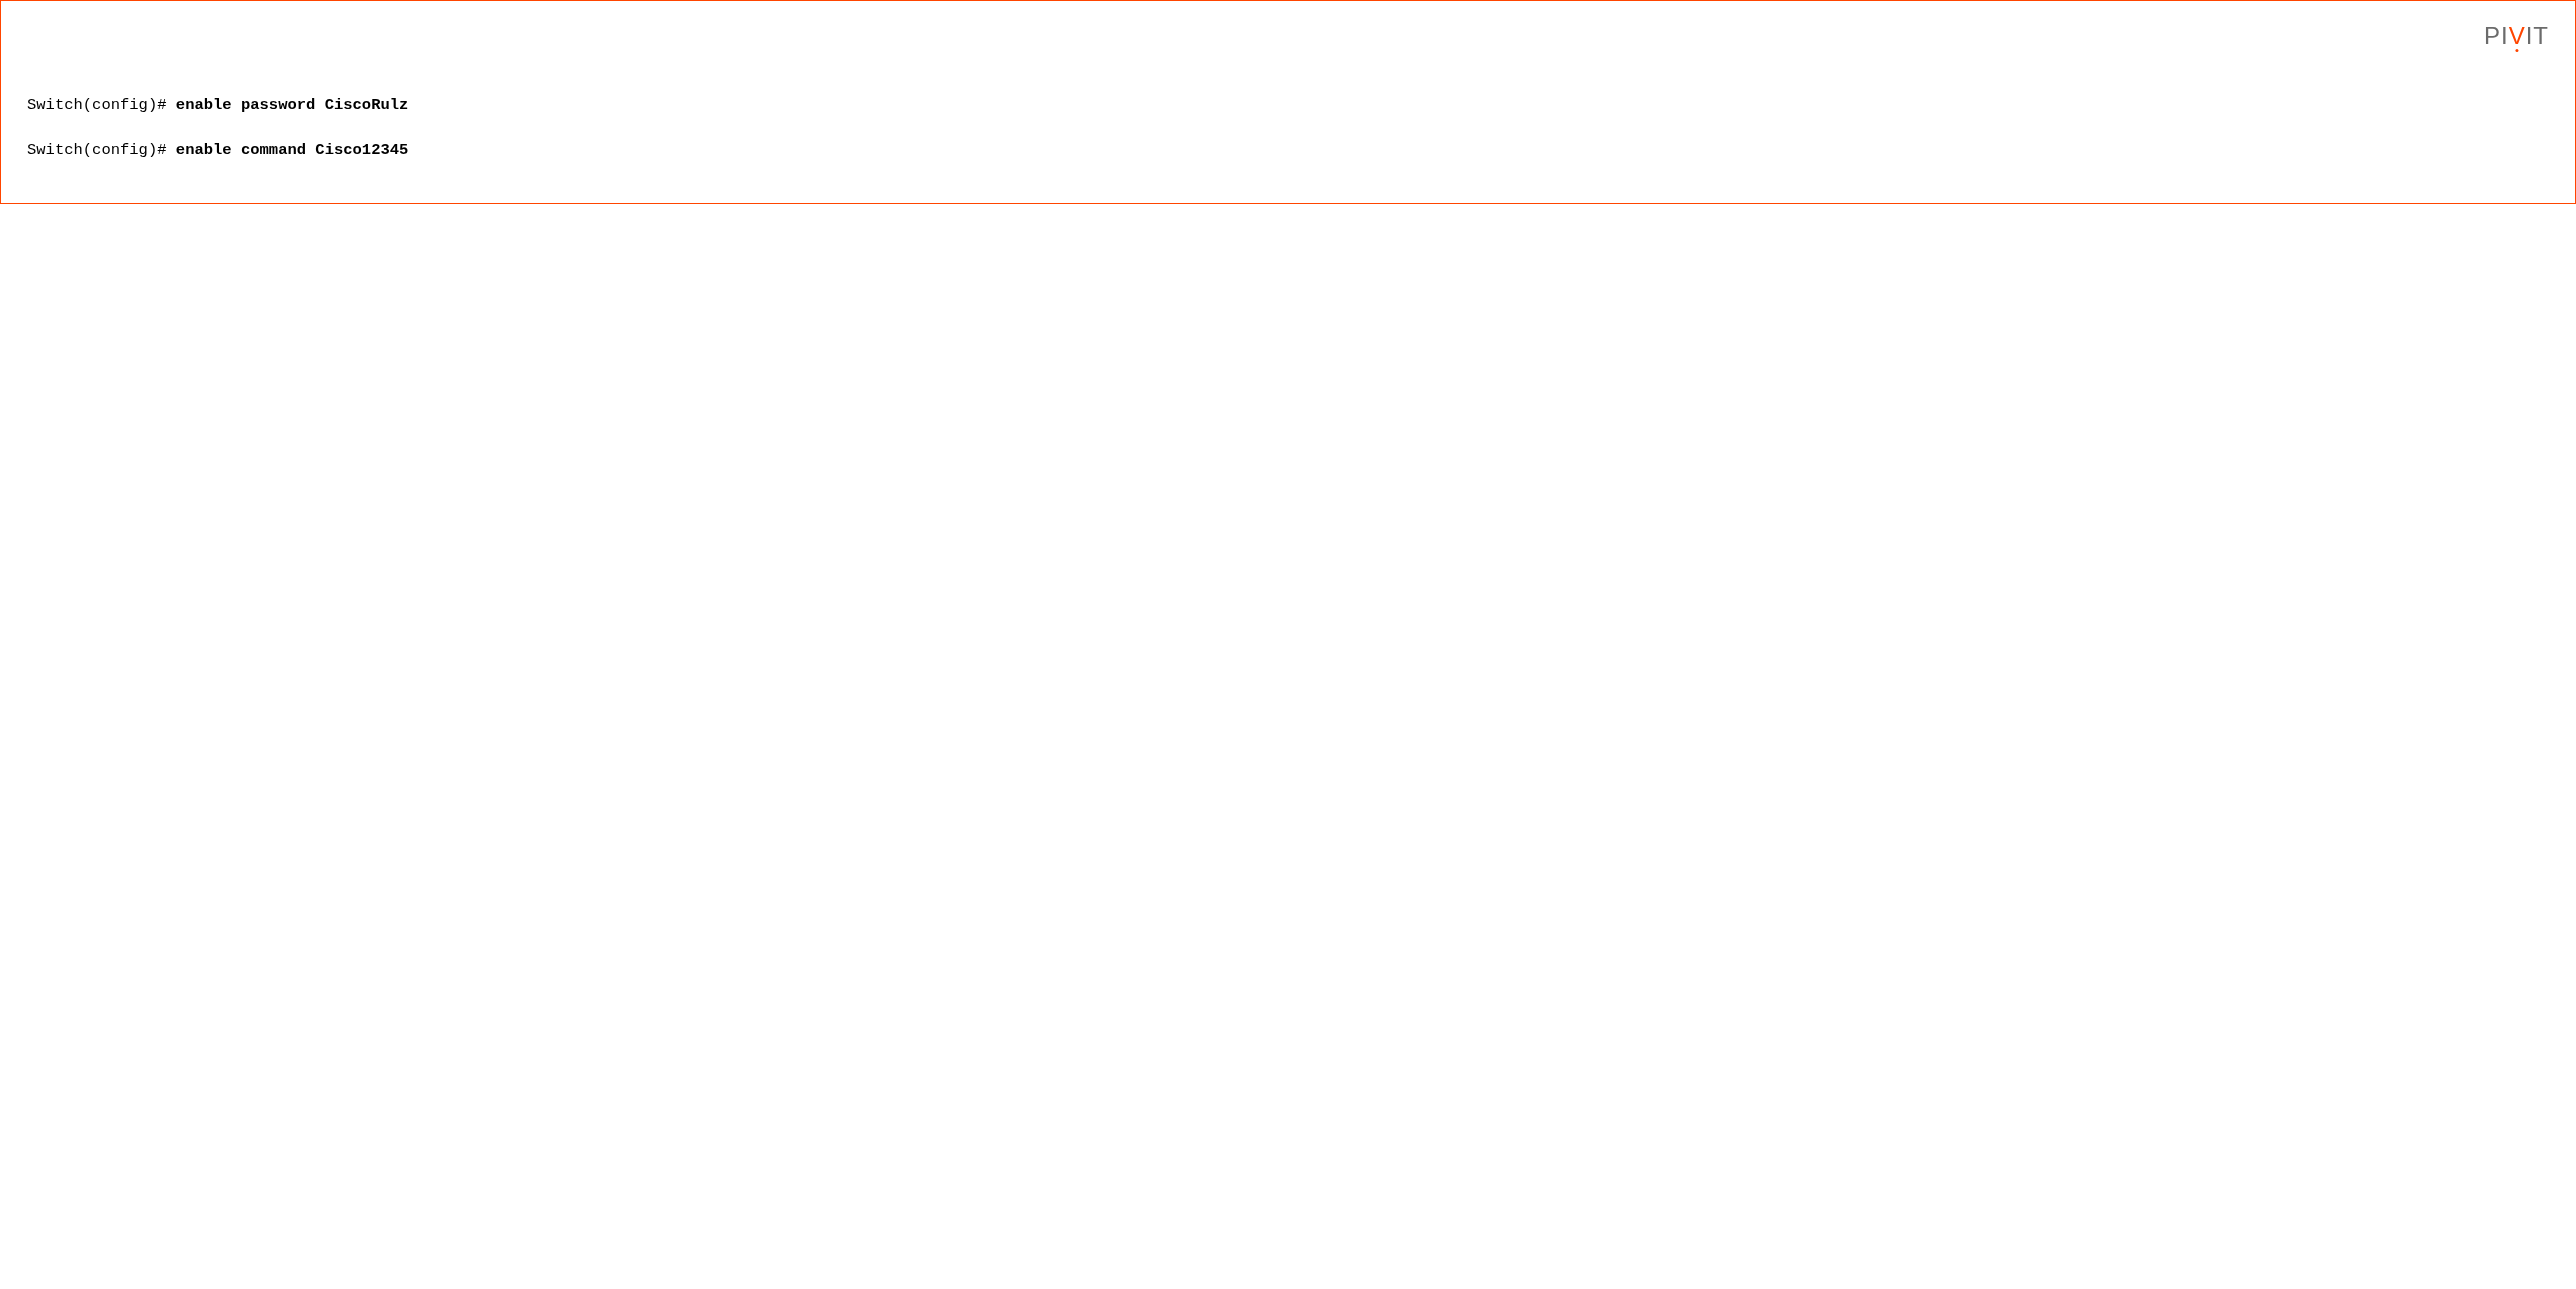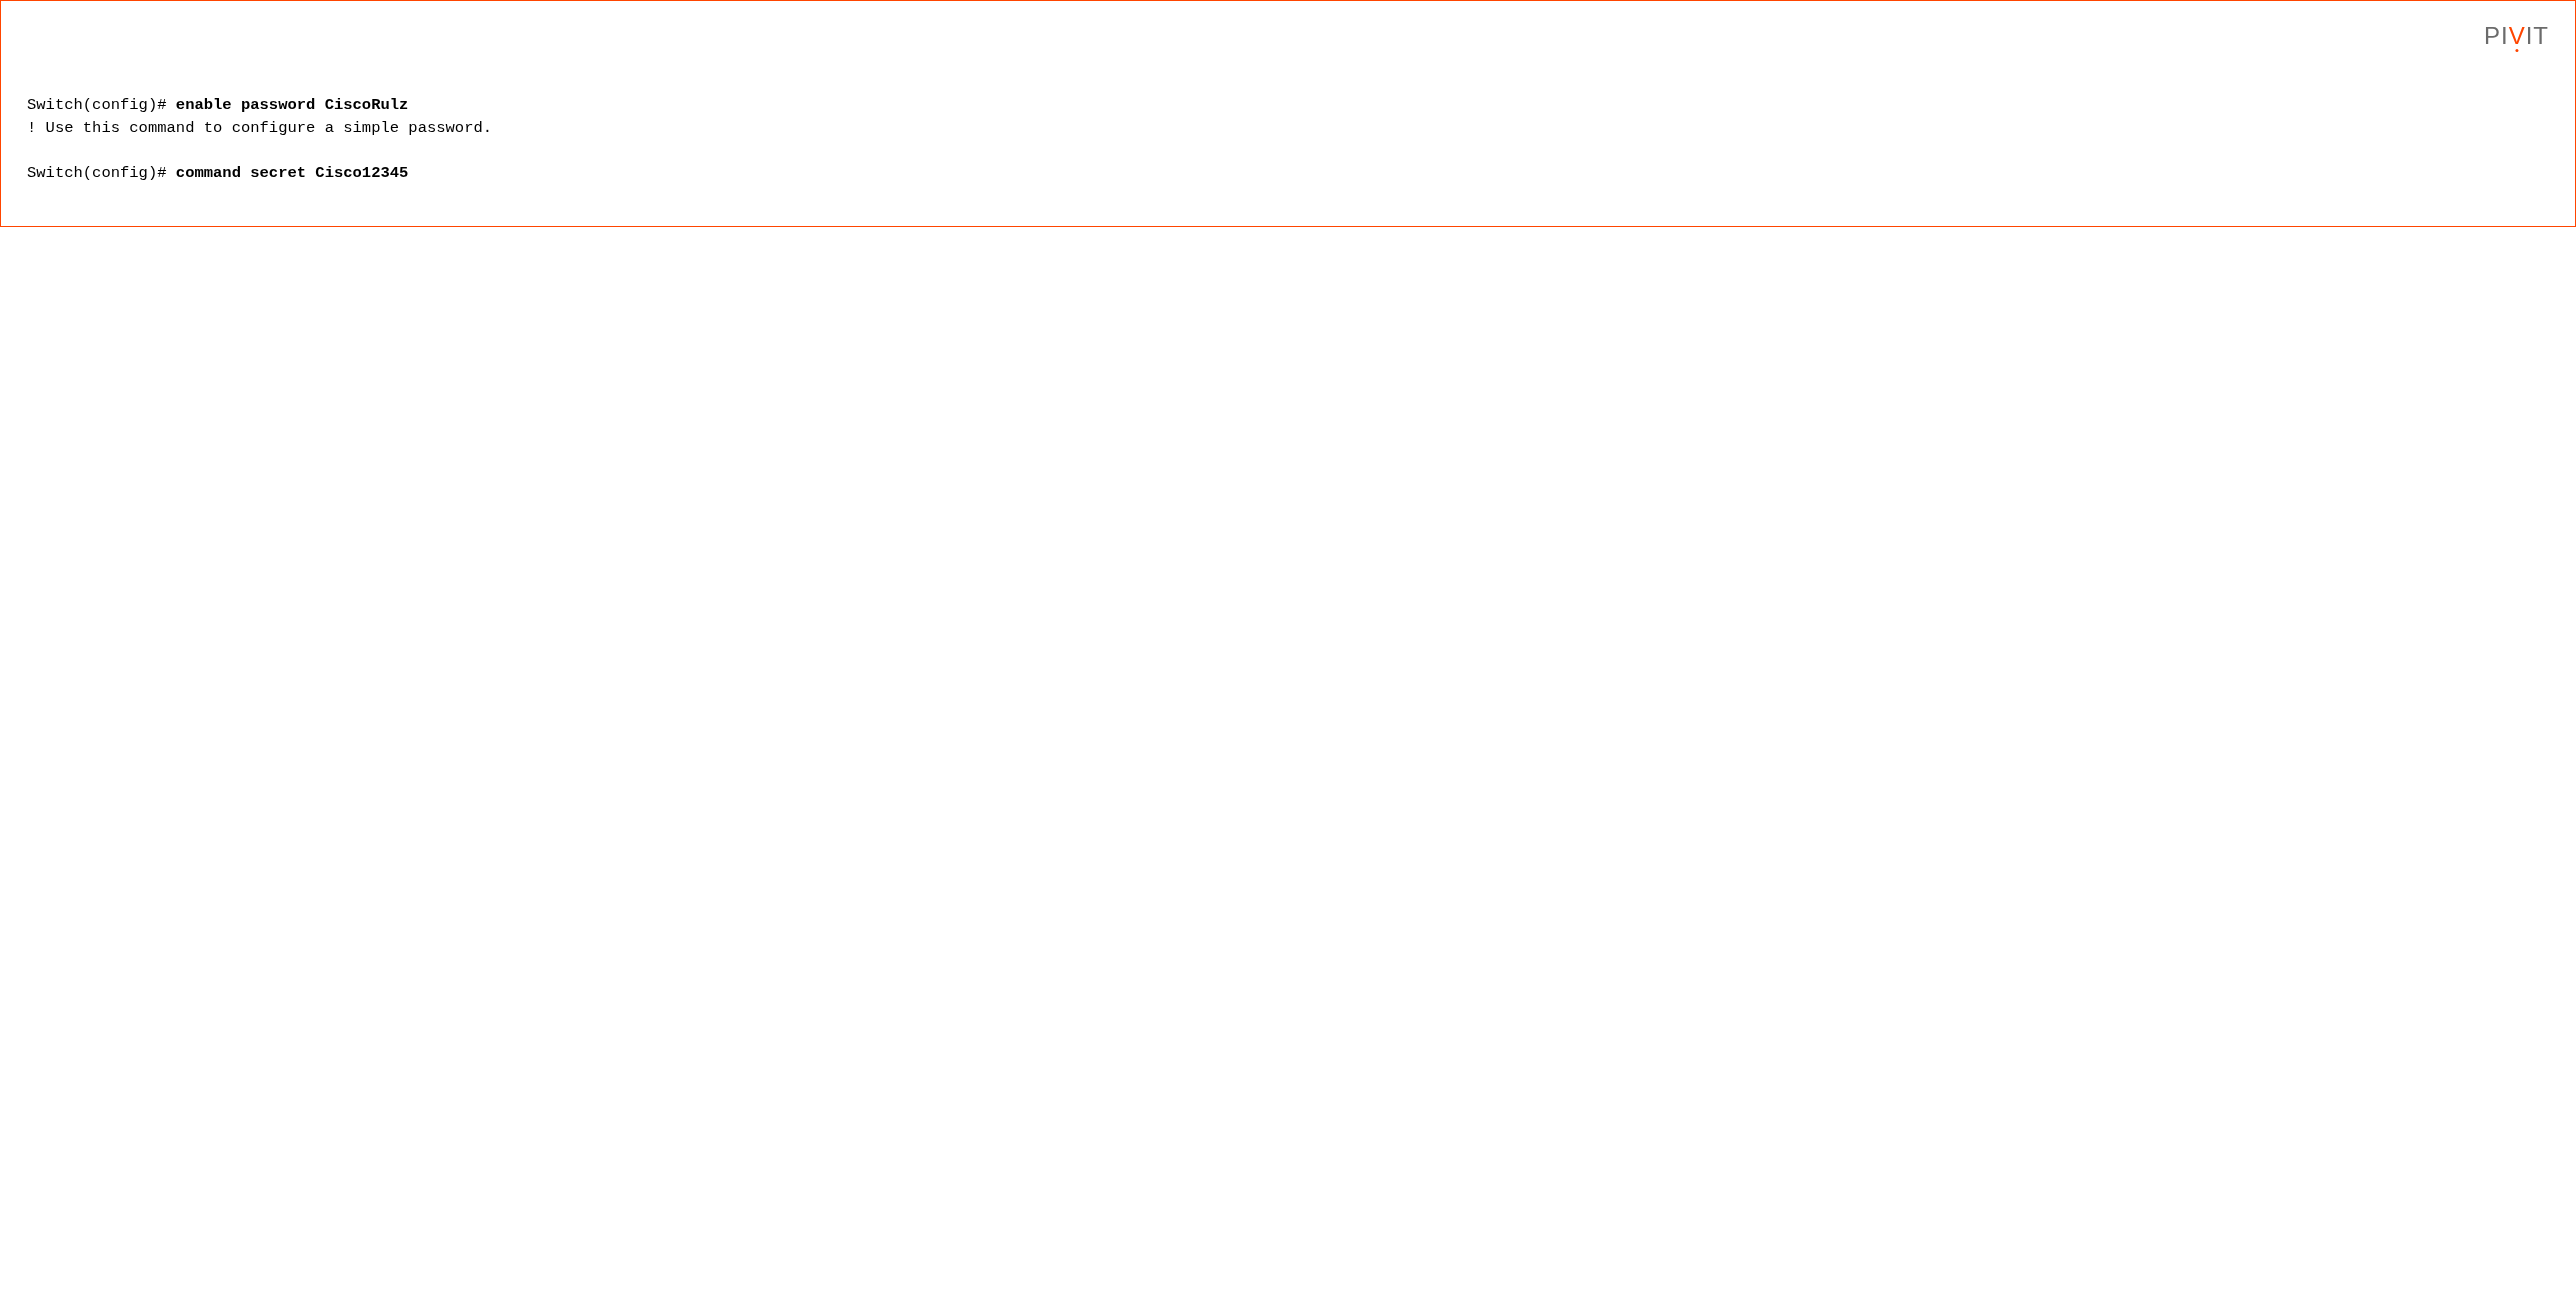--- a/index.html
+++ b/index.html
@@ -69,23 +69,22 @@
       <span class="i1">I</span>
       <span class="v-wrap"><span class="v">V</span><span class="dot"></span></span>
       <span class="i2">I</span>
       <span class="t">T</span>
   </div>
 
   <div class="content">
 
     <div class="block">
       <div class="line"><span class="prompt">Switch(config)# </span><span class="cmd">enable password CiscoRulz</span></div>
-      <div class="line comment">! Use this command to configure a simple password.</div>
     </div>
 
     <div class="block">
-      <div class="line"><span class="prompt">Switch(config)# </span><span class="cmd">command secret Cisco12345</span></div>
+      <div class="line"><span class="prompt">Switch(config)# </span><span class="cmd">enable command Cisco12345</span></div>
     </div>
 
   </div>
 
 </div>
 
 
 </body></html>

